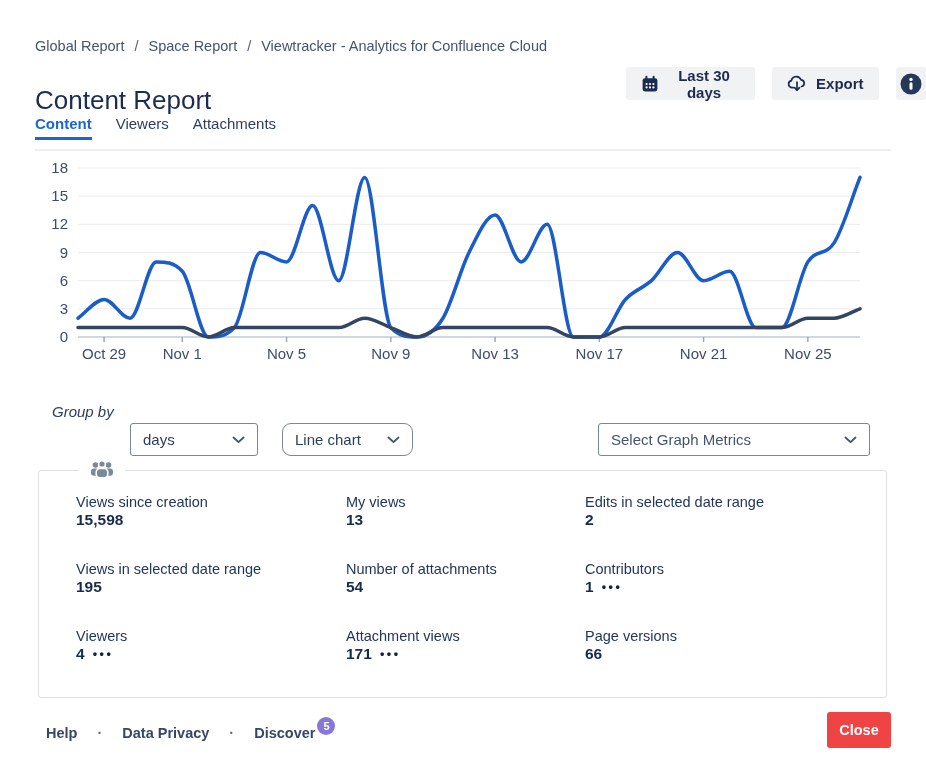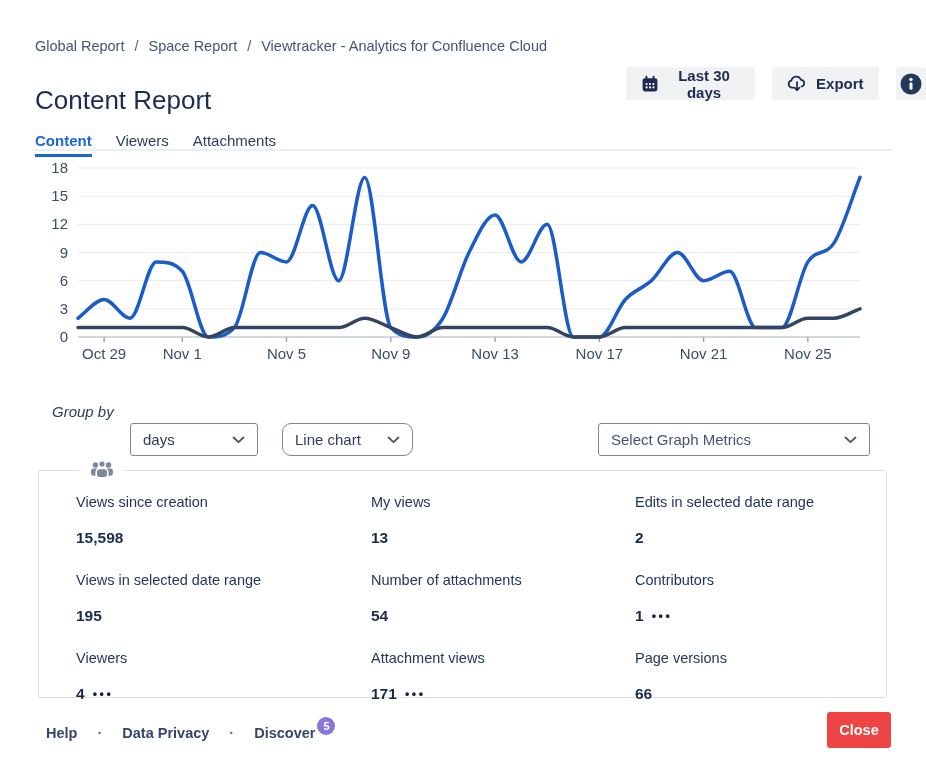--- a/index.html
+++ b/index.html
@@ -13,43 +13,43 @@
   .breadcrumb .crumb{cursor:pointer;}
   .breadcrumb .sep{color:#566379;}
   
   .page-title{position:absolute;left:35px;top:68px;font-size:26px;font-weight:500;color:#1C2B4F;}
   .toolbar{position:absolute;top:67px;left:578px;display:flex;gap:17px;align-items:center;margin-left:48px;}
   .btn{background:#F1F2F4;border:none;border-radius:3px;height:33px;display:flex;align-items:center;
     gap:9px;padding:0 15px;font-size:15px;font-weight:600;color:#1C2B4F;cursor:pointer;
     font-family:"Liberation Sans",sans-serif;}
   .btn.icon-only{width:36px;padding:0;justify-content:center;}
   
-  .tabs{position:absolute;left:35px;top:132px;display:flex;gap:24px;font-size:15px;z-index:2;}
+  .tabs{position:absolute;left:35px;top:115px;display:flex;gap:24px;font-size:15px;z-index:2;}
   .tab{padding-bottom:5px;color:#2C3E5D;cursor:pointer;border-bottom:3px solid transparent;}
   .tab.active{color:#1B66D6;font-weight:700;border-bottom-color:#1B66D6;}
   .tabs-divider{position:absolute;left:35px;width:856px;top:149px;height:2px;background:#EDEEF1;z-index:1;}
   
   .chart-svg{position:absolute;left:0;top:158px;}
   .chart-svg text{font-family:"Liberation Sans",sans-serif;font-size:15px;fill:#3C4D6B;}
   
   .group-by-label{position:absolute;left:52px;top:403px;font-size:15px;color:#2C3E5D;font-style:italic;}
   .select{position:absolute;top:395px;height:33px;border:1px solid #7A8699;border-radius:3px;
     background:#fff;display:flex;align-items:center;justify-content:space-between;
     padding:13px 12px;font-size:15px;color:#2C3E5D;box-sizing:border-box;cursor:pointer;margin-top:28px;}
   .select .val{white-space:nowrap;overflow:hidden;}
   #sel-group{left:130px;width:128px;}
   #sel-type{left:282px;width:131px;border-radius:9px;}
   #sel-metrics{left:598px;width:272px;color:#44546F;}
   
   .stats-panel{position:absolute;left:38px;top:470px;width:849px;height:228px;
     border:1px solid #DCDFE4;border-radius:3px;box-sizing:border-box;}
   .panel-icon{position:absolute;top:-12px;left:40px;background:#fff;padding:0 10px;line-height:0;}
-  .stats-grid{display:grid;grid-template-columns:270px 239px 1fr;row-gap:32px;padding:23px 10px 0 37px;gap:25px;}
+  .stats-grid{display:grid;grid-template-columns:270px 239px 1fr;row-gap:32px;padding:23px 10px 0 37px;}
   .stat .label{font-size:14.5px;color:#22365C;}
-  .stat .value{margin-top:19px;font-size:15.5px;font-weight:700;color:#172B4D;
+  .stat .value{margin-top:1px;font-size:15.5px;font-weight:700;color:#172B4D;
     display:flex;align-items:center;gap:8px;}
   .dots{font-size:12.5px;letter-spacing:2.5px;font-weight:900;color:#16233E;cursor:pointer;line-height:1;}
   
   .footer-links{position:absolute;left:46px;top:725px;display:flex;align-items:center;gap:20px;
     font-size:14.5px;font-weight:600;color:#35466A;}
   .footer-links .flink{cursor:pointer;}
   .footer-links .fsep{color:#5E6C84;font-weight:700;}
   .discover-wrap{position:relative;padding-right:18px;}
   .notif-badge{position:absolute;top:-8px;right:-2px;min-width:18px;height:18px;border-radius:50%;
     background:#8777D9;color:#fff;font-size:11px;font-weight:700;display:flex;

